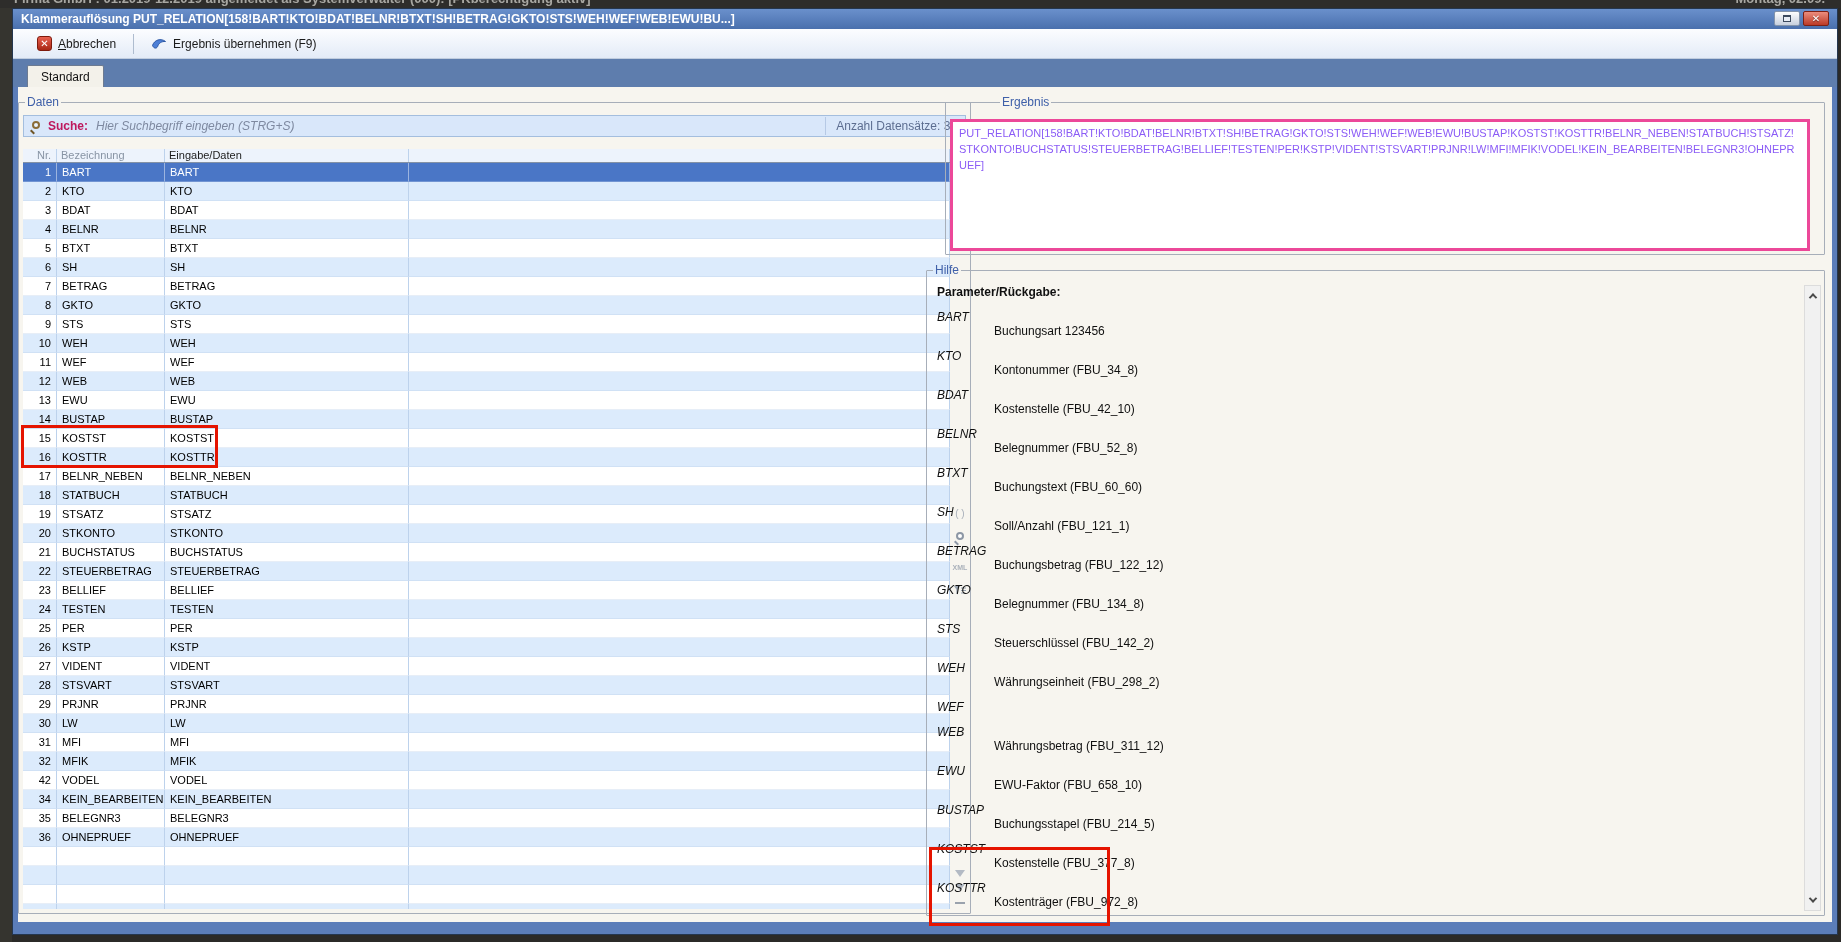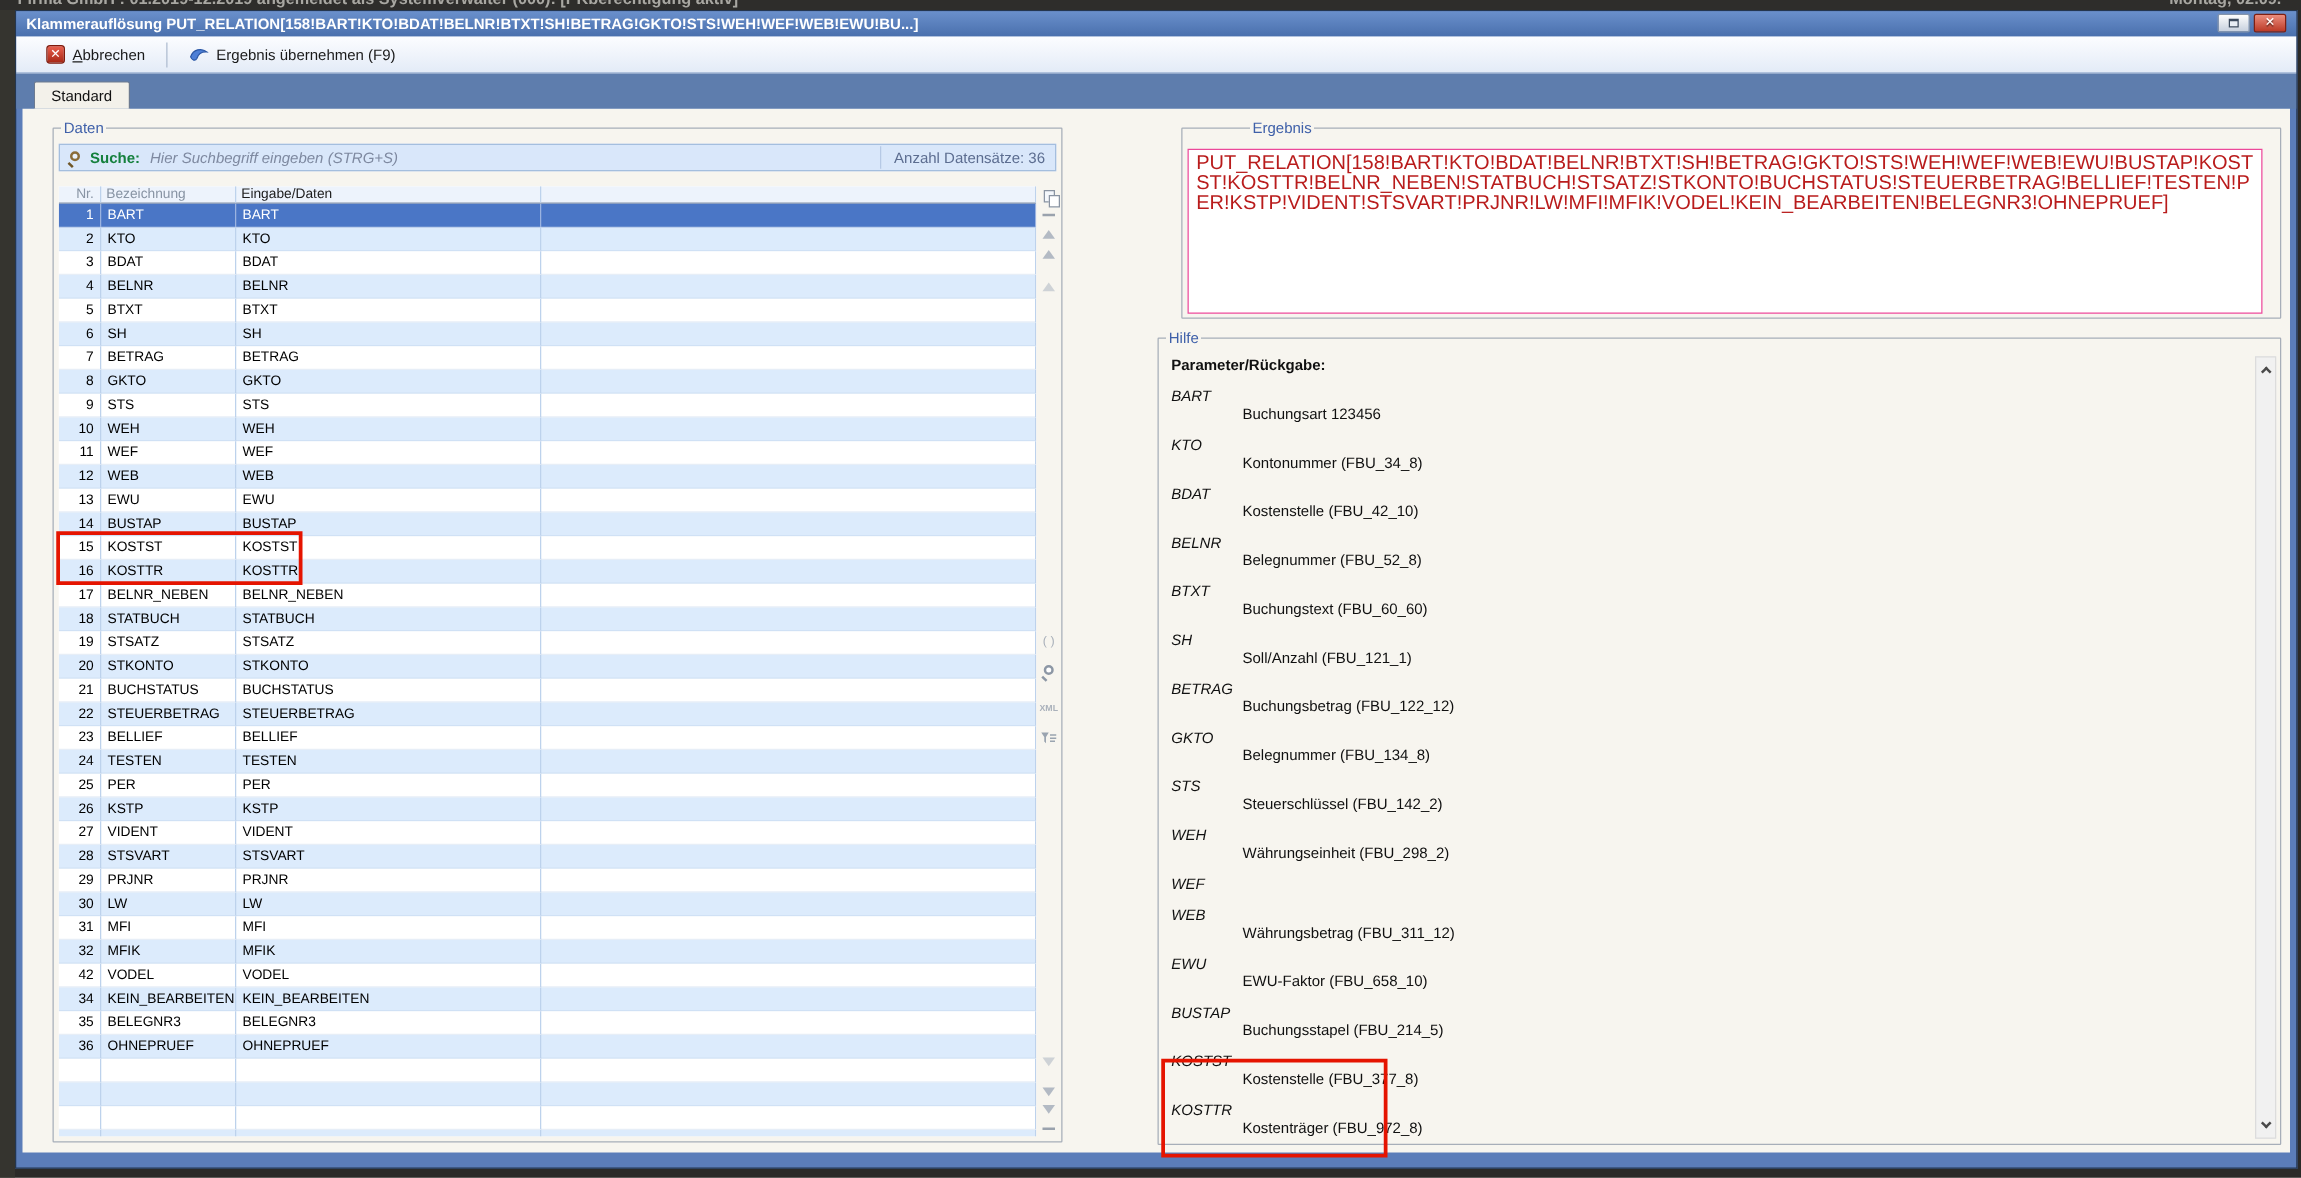--- a/index.html
+++ b/index.html
@@ -37,31 +37,31 @@
   .tabstrip { height:28px; background:#5e7dad; position:relative; }
   .tab { position:absolute; left:14px; top:6px; height:22px; padding:0 13px; background:#f3f1ea;
          border:1px solid #6d7b91; border-bottom:none; border-radius:2px 2px 0 0;
          font-size:12px; color:#111; display:flex; align-items:center; }
 
   .content { position:absolute; left:5px; right:5px; top:78px; bottom:12px; background:#f7f5ef; }
 
   fieldset { position:absolute; border:1px solid #a7aeb9; border-radius:1px; background:transparent; }
   fieldset legend { color:#3f60a9; font-size:12px; margin-left:6px; padding:0 2px; }
 
-  .fs-daten   { left:24px; top:8px; width:808px; bottom:8px; }
+  .fs-daten   { left:0; top:8px; width:953px; bottom:8px; }
   .fs-ergebnis{ left:927px; right:7px; top:8px; height:160px;padding-left:48px; }
   .fs-hilfe   { left:908px; right:7px; top:176px; bottom:6px; }
 
   
   .searchbar { position:absolute; left:4px; right:4px; top:6px; height:22px; background:#d9e7fa;
                border:1px solid #a4bede; display:flex; align-items:center; padding:0 4px; }
   .mag { position:relative; width:13px; height:13px; margin:0 5px 0 2px; }
   .mag .lens { position:absolute; left:2px; top:1px; width:8px; height:8px; border:2px solid #8a6c38; border-radius:50%; background:#e9f2fd; }
   .mag .handle { position:absolute; left:0px; bottom:0px; width:5px; height:2px; background:#6f5627; transform:rotate(45deg); }
-  .search-label { font-size:12px; font-weight:bold; color:#15803d; margin-right:8px; }
+  .search-label { font-size:12px; font-weight:bold; color:#be185d; margin-right:8px; }
   .search-input { flex:1; background:transparent; border:none; outline:none; font-size:12px; color:#222;
                   font-family:"Liberation Sans","DejaVu Sans",sans-serif; }
   .search-input::placeholder { color:#7e89a0; font-style:italic; }
   .search-count { font-size:12px; color:#5c6d90; padding:2px 4px 2px 10px; border-left:1px solid #b6c9e5; }
 
   
   .tablewrap { position:absolute; left:4px; right:20px; top:40px; bottom:4px; overflow:hidden; background:#fff; }
   .thead { display:grid; grid-template-columns:34px 108px 244px 1fr; height:14px; background:#edf3fc;
            border-bottom:1px solid #8492a6; font-size:11px; line-height:13px; }
   .thead .c { border-right:1px solid #bdd2ec; padding-left:4px; color:#8894a4; overflow:hidden; white-space:nowrap; }
@@ -88,21 +88,21 @@
   .xml-label { font-size:7px; color:#aab1bb; letter-spacing:0; font-weight:bold; }
   .bracket-label { font-size:10px; color:#a9b0ba; }
 
   
   .redbox { position:absolute; border:3px solid #e51400; background:transparent; }
   .redbox-table { left:2px; top:316px; width:197px; height:43px; }
   .redbox-hilfe { left:2px; top:570px; width:181px; height:79px; }
 
   
   .ergebnis-box { position:absolute; left:4px; right:14px; top:10px; bottom:3px; background:#fff;
-                  border:1px solid #ec4899; padding:3px 6px; font-size:16px; line-height:16px; color:#b91c1c;
+                  border:3px solid #ec4899; padding:3px 6px; font-size:11px; line-height:16px; color:#8b5cf6;
                   word-break:break-all; overflow:hidden; }
 
   
   .hilfe-body { position:absolute; left:4px; right:24px; top:8px; bottom:4px; overflow:hidden;
                 font-size:12px; color:#101010; padding-left:6px; }
   .hilfe-heading { font-weight:bold; line-height:14px; }
   .param-name { font-style:italic; line-height:14px; margin-top:11px; }
   .param-desc { padding-left:57px; line-height:14px; }
   .hilfe-scroll { position:absolute; right:3px; top:8px; bottom:4px; width:17px; background:#f1f1f1; border:1px solid #dcdcdc; }
   .scroll-btn { position:absolute; left:0; width:15px; height:16px; display:flex; align-items:center; justify-content:center; }

